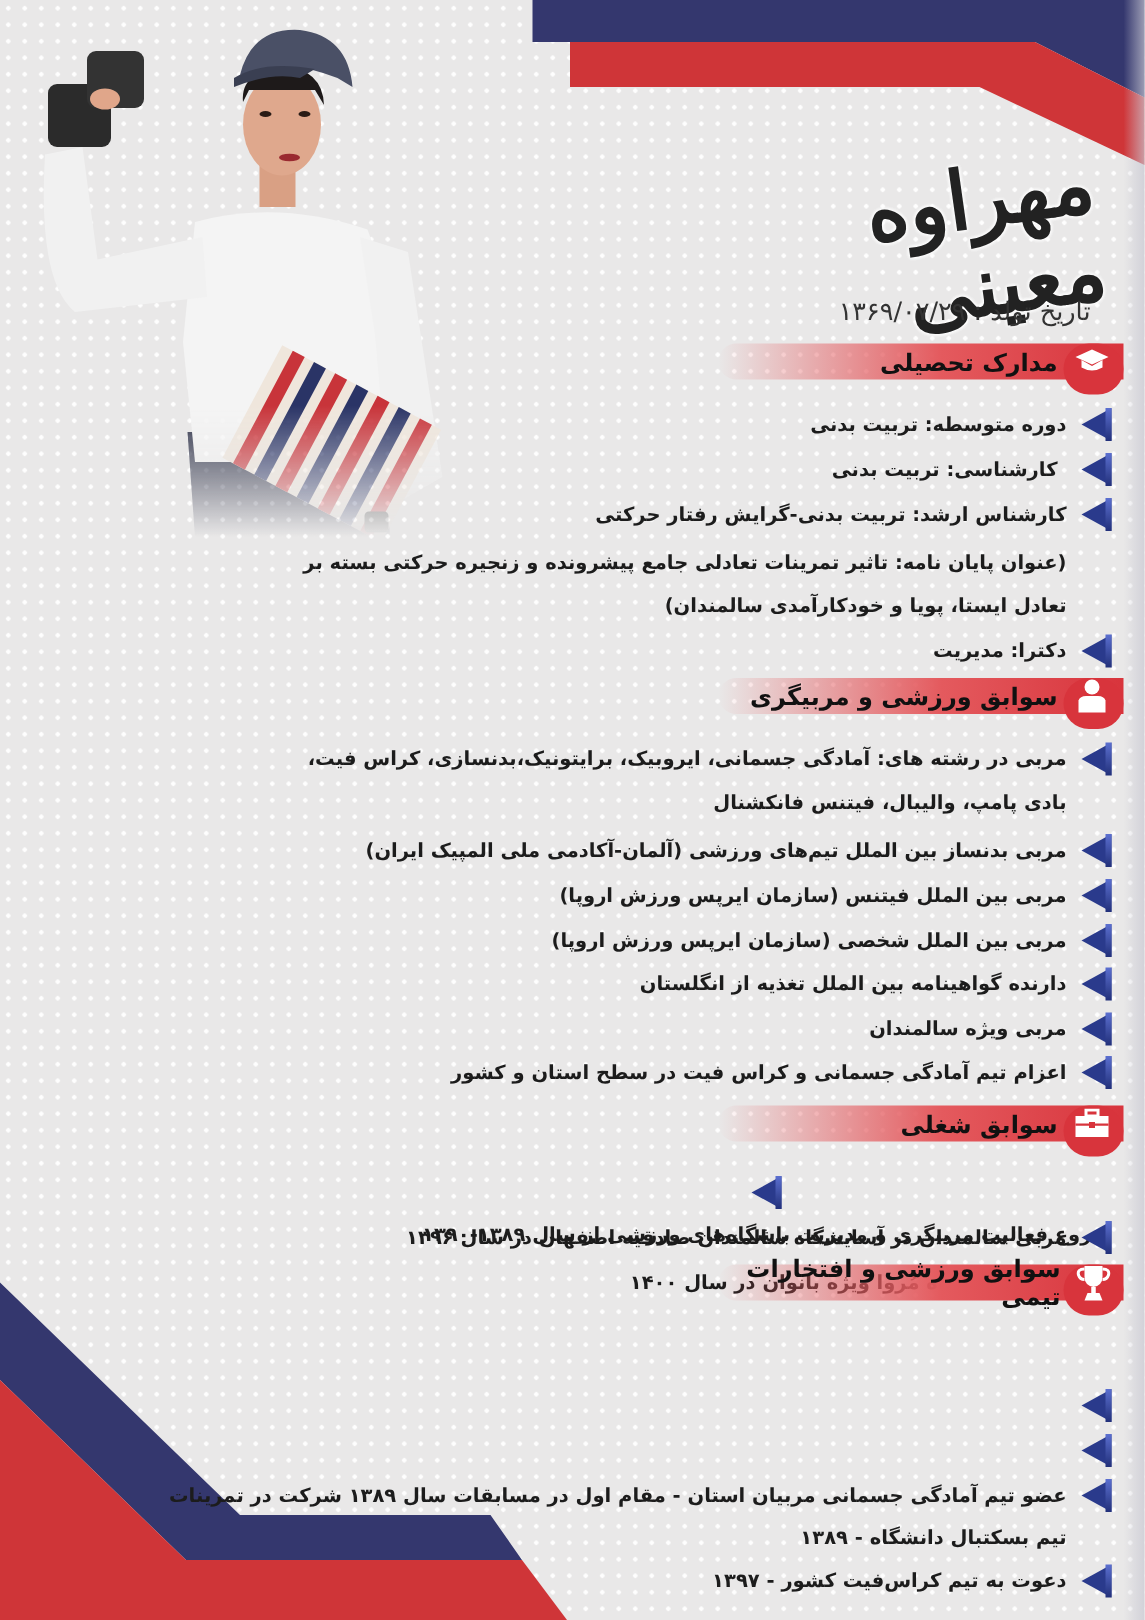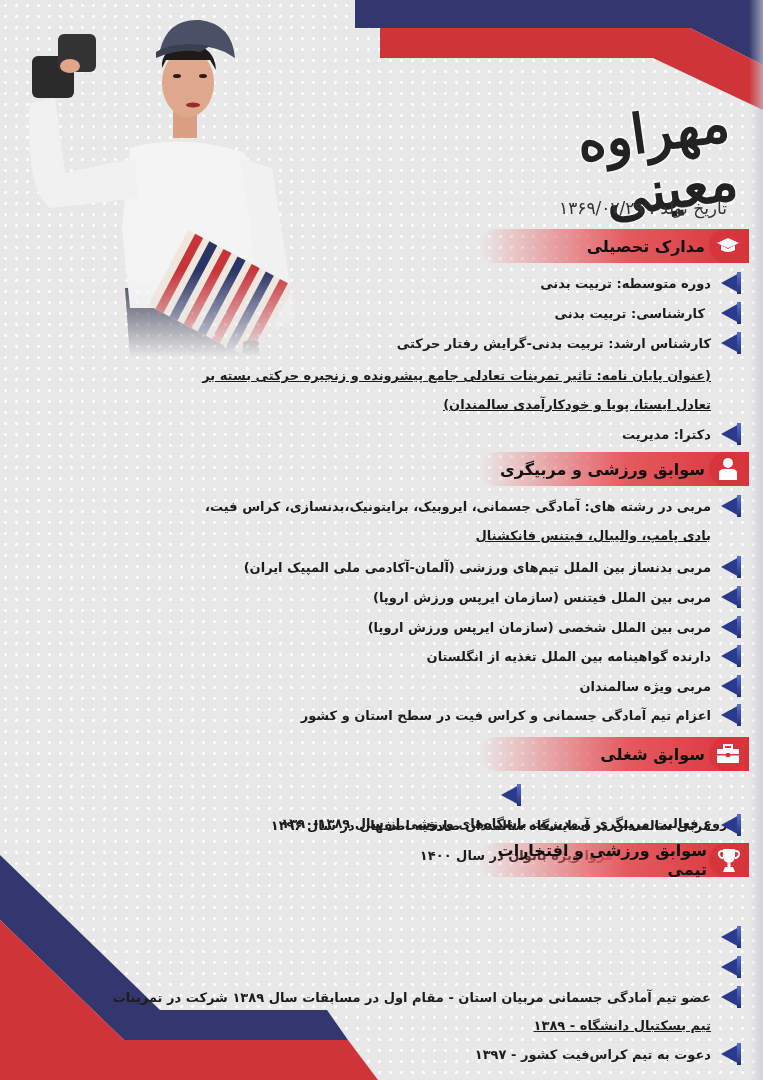--- a/index.html
+++ b/index.html
@@ -27,21 +27,21 @@
     color: #222; text-align: right; line-height: 1.1;
     text-shadow: 0 0 3px #fff, 0 0 3px #fff, 0 0 3px #fff;
     transform: rotate(-8deg); transform-origin: right center;
   }
   .birth {
     position: absolute; right: 36px; top: 198px;
     font-size: 17px; font-weight: normal; color: #333;
   }
   
   .section-head {
-    position: absolute; right: 14px; height: 34px; width: 270px;
+    position: absolute; right: 14px; height: 24px; width: 270px;
     border-radius: 17px 0 0 17px;
     background: linear-gradient(to left, #d8343c 0%, #e45a5e 45%, rgba(233,232,232,0) 100%);
     display: flex; align-items: center; gap: 10px; padding-right: 8px; box-sizing: border-box;
   }
   .section-head .pill-end {
     position: absolute; right: 0; top: 0; width: 40px; height: 34px; border-radius: 17px;
     background: #d8343c;
   }
   .section-head .sh-icon {
     position: relative; z-index: 1; width: 26px; height: 26px;
@@ -56,21 +56,21 @@
   }
   .bullet {
     width: 0; height: 0; border-top: 11px solid transparent; border-bottom: 11px solid transparent;
     border-right: 20px solid #2a3a8c; flex: none; position: relative;
   }
   .bullet::after {
     content: ""; position: absolute; top: -11px; right: -20px; width: 4px; height: 22px;
     background: linear-gradient(#5b6fd0, #22307a);
   }
   .cont {
-    position: absolute; font-size: 13px; font-weight: bold; color: #1c1c1c; white-space: nowrap; text-decoration: underline;
+    position: absolute; font-size: 13px; font-weight: bold; color: #1c1c1c; white-space: nowrap;
   }
 </style>
 </head>
 <body>
 
 <svg class="deco" viewBox="0 0 763 1080">
 
   <polygon points="355,0 763,0 763,65 690,28 355,28" fill="#34376e"></polygon>
 
   <polygon points="380,28 690,28 763,65 763,110 653,58 380,58" fill="#cf3538"></polygon>

